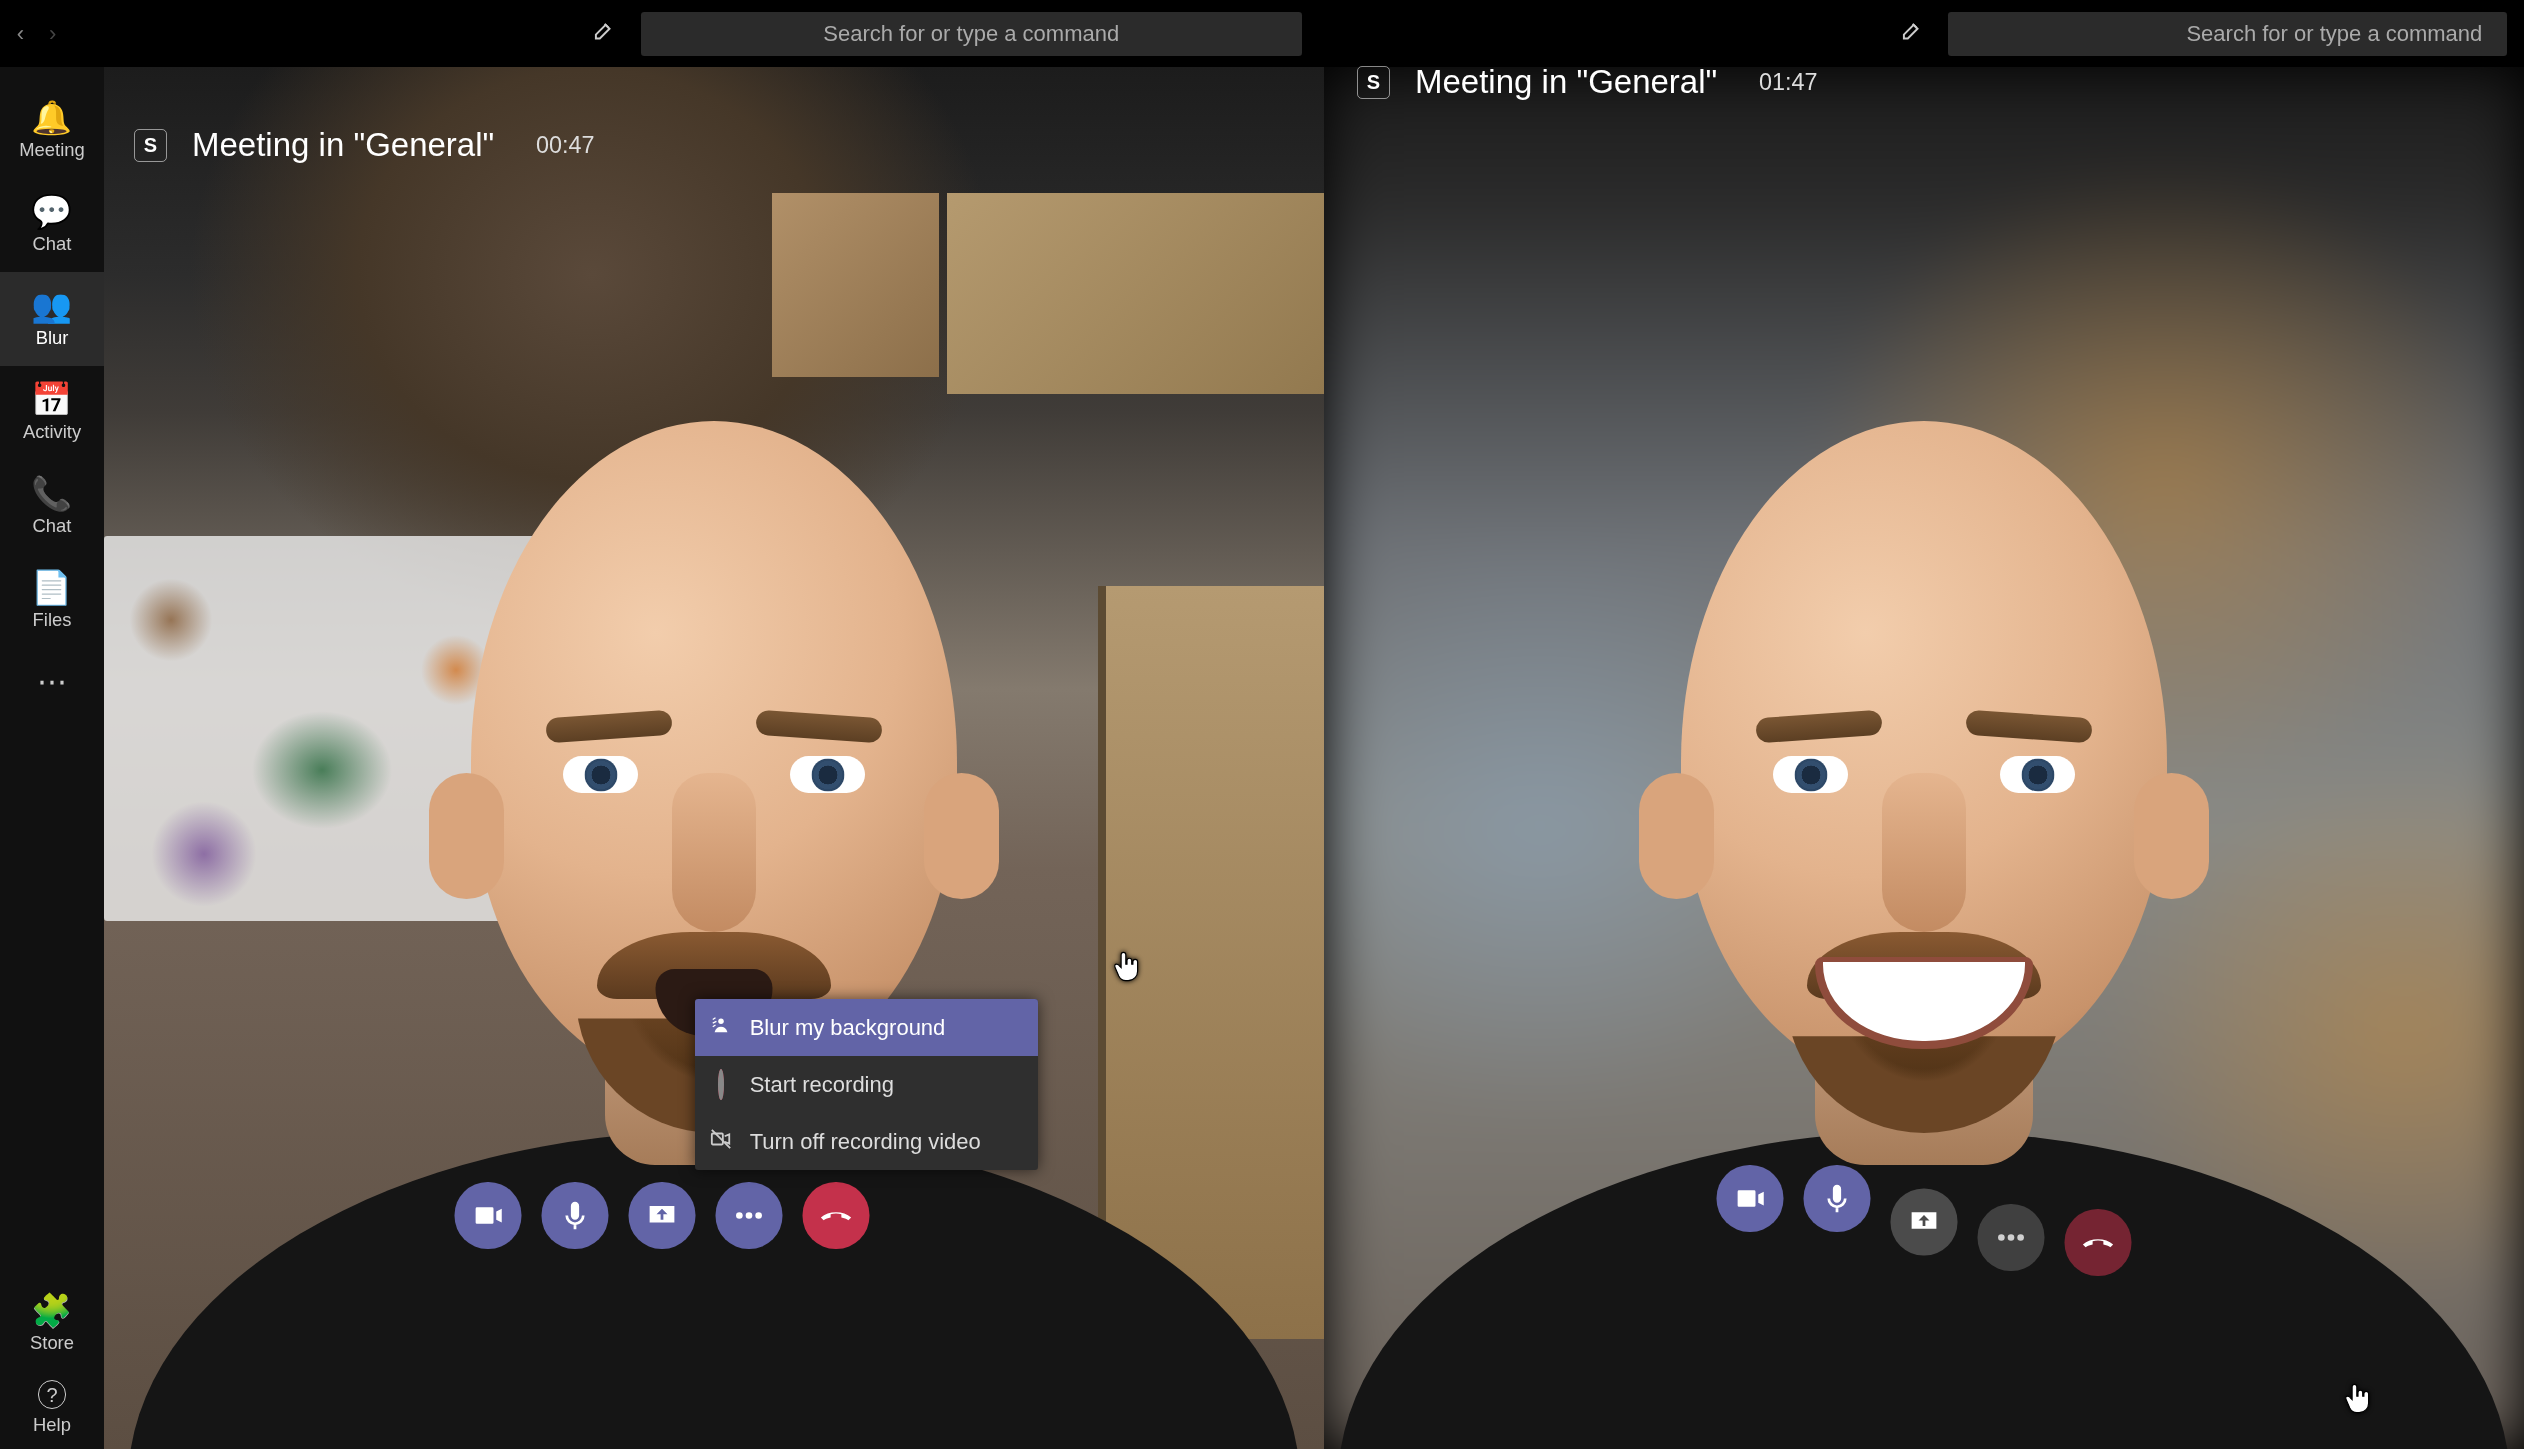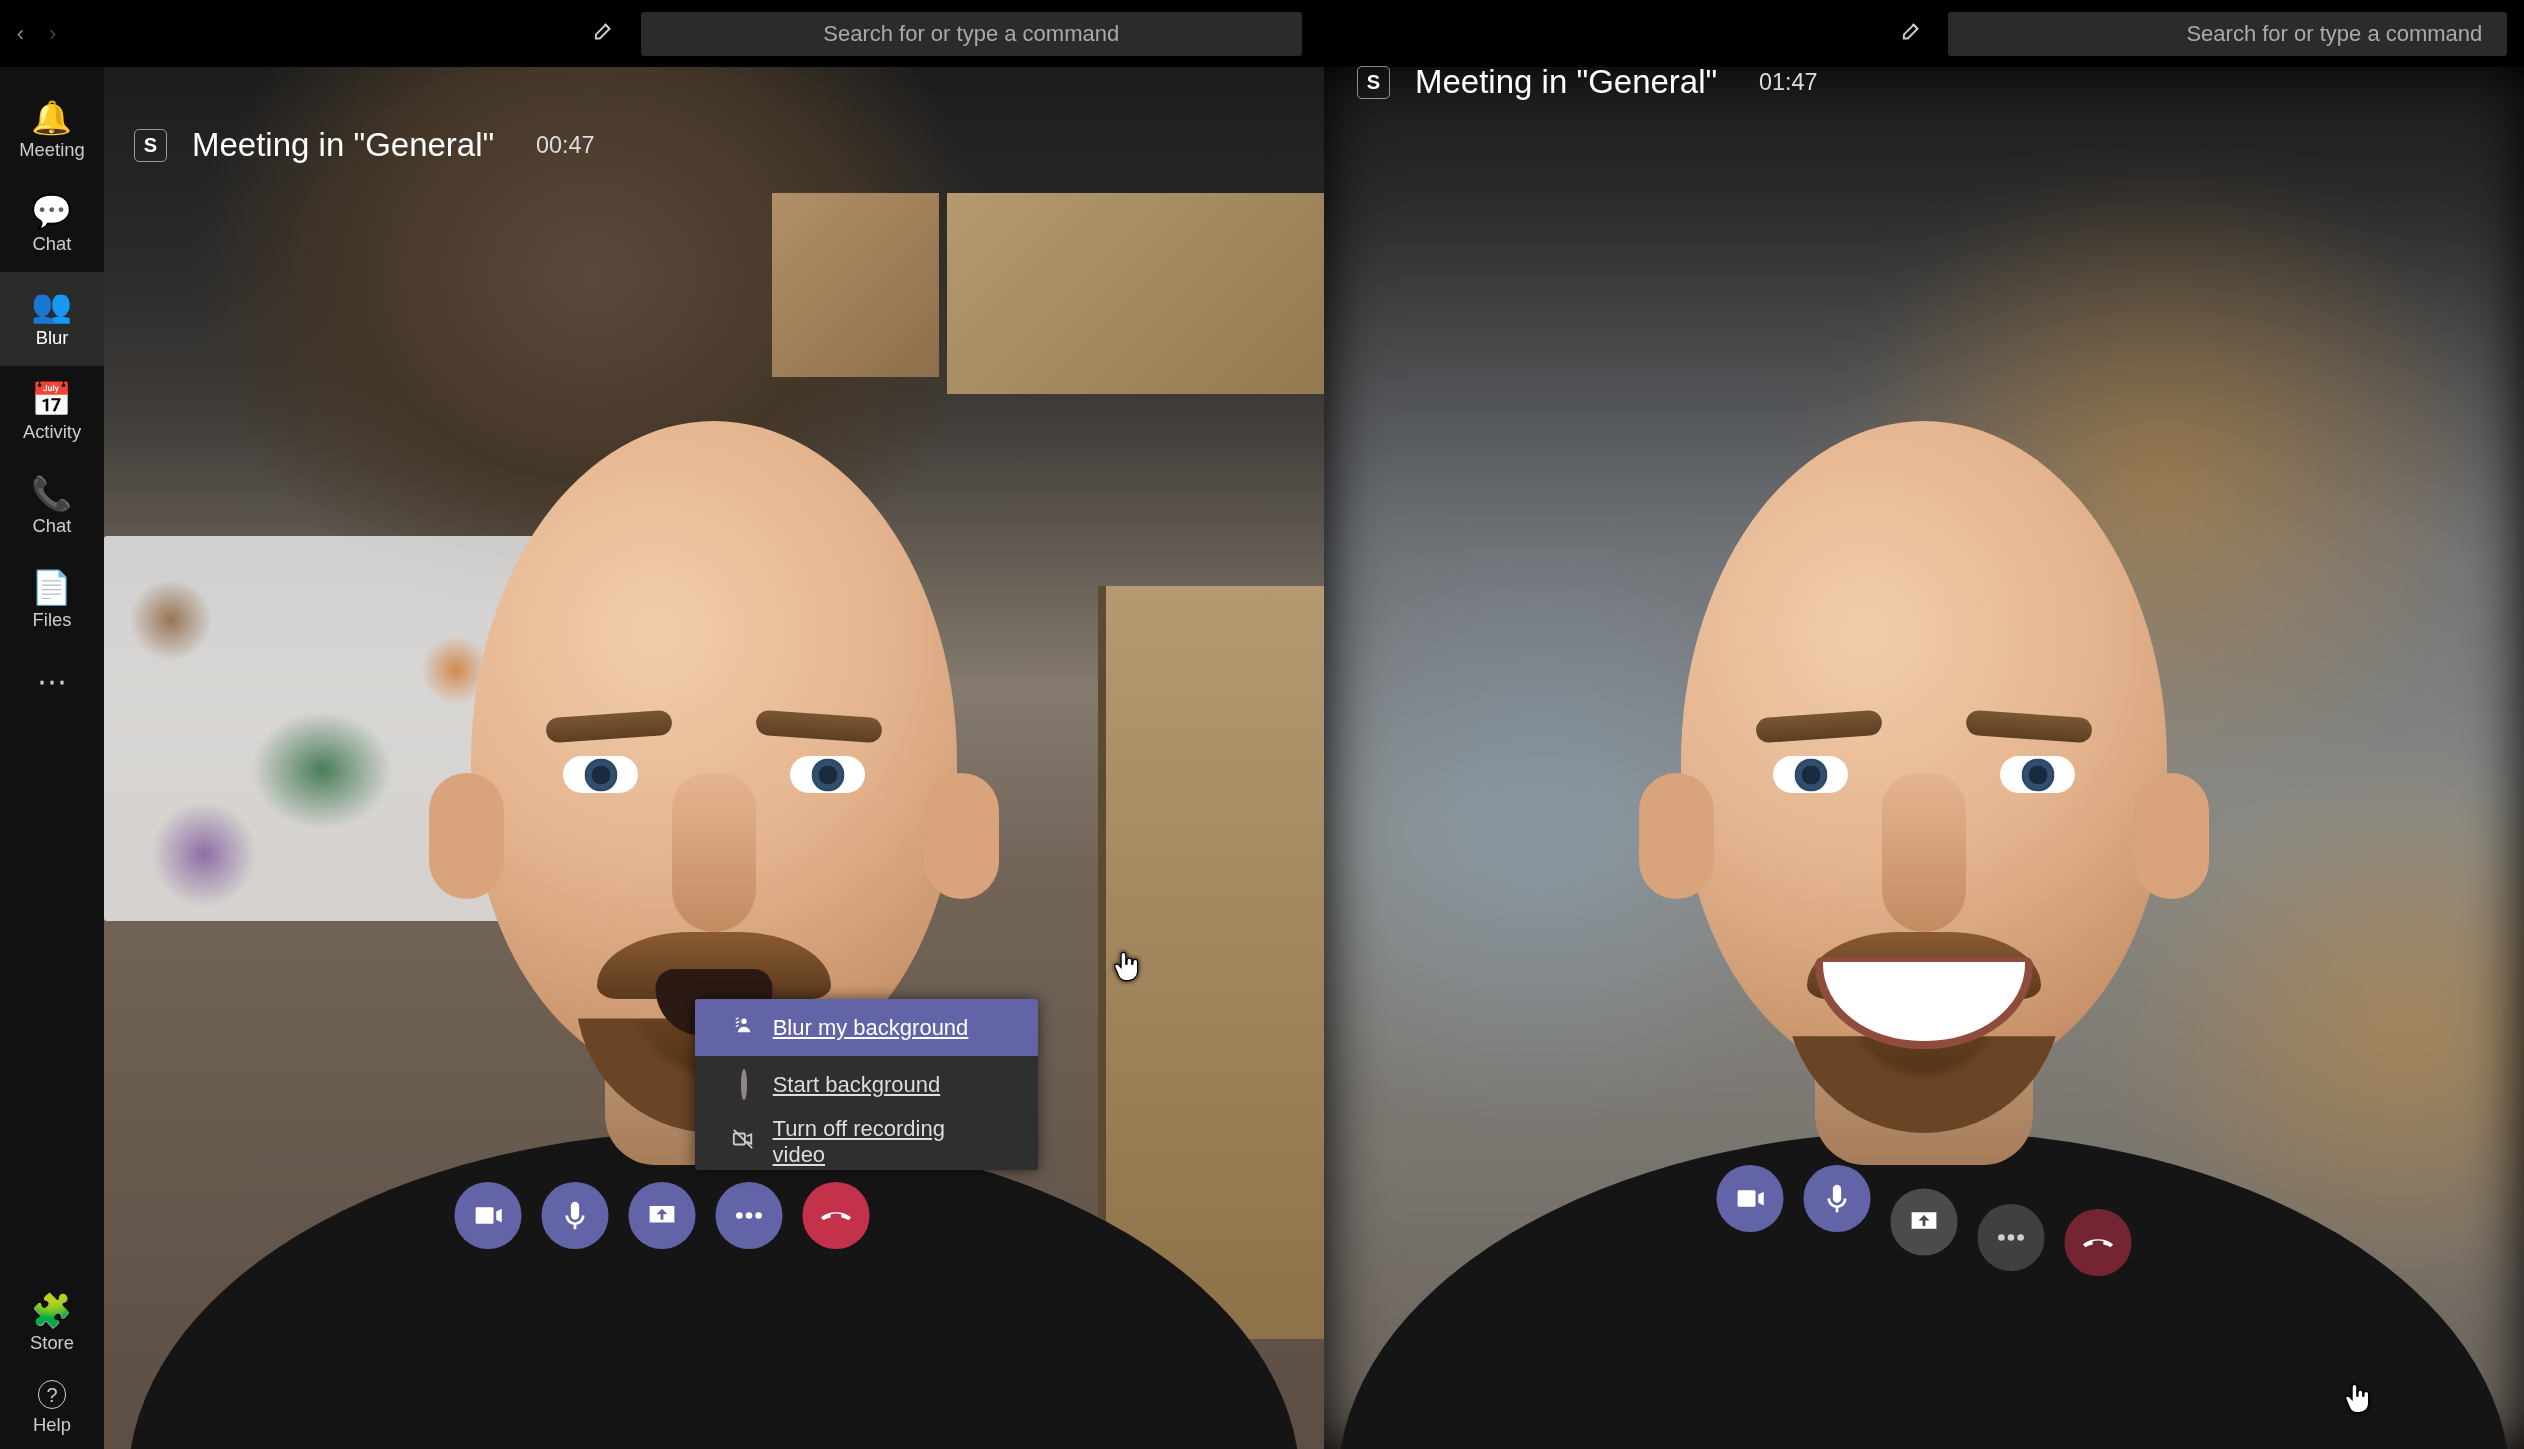--- a/index.html
+++ b/index.html
@@ -89,21 +89,21 @@
   .callbar { position:absolute; left:50%; transform:translateX(-50%); bottom:201px; display:flex; gap:20px; z-index:6; }
   .half.right .callbar { bottom:218px; }
   .ctl { width:67px; height:67px; border-radius:33px; display:flex; align-items:center; justify-content:center; cursor:pointer; color:#fff; }
   .c-purple { background:#6264a7; }
   .c-red    { background:#c4314b; }
   .c-grey   { background:rgba(120,120,120,.55); }
   .ctl svg { width:33px; height:33px; fill:#fff; }
 
   
   .ctx { position:absolute; bottom:280px; left:50%; transform:translateX(33px); width:343px; background:#2f2f2f; border-radius:3.3px; box-shadow:0 0 15px rgba(0,0,0,.6); overflow:hidden; z-index:7; }
-  .ctx-item { display:flex; align-items:center; gap:16.7px; height:57px; padding:0 36px; color:#ddd; font-size:22px; cursor:pointer;text-decoration:underline; }
+  .ctx-item { display:flex; align-items:center; gap:16.7px; height:57px; padding:0 13px; color:#ddd; font-size:22px; cursor:pointer; }
   .ctx-item.hover { background:#6264a7; color:#fff; }
   .ctx-item .ic { width:25px; text-align:center; font-size:22px; }
   .rec-dot { width:18.4px; height:18.4px; border-radius:50%; background:#c4314b; border:3.3px solid #888; }
 
   
   .cursor { position:absolute; width:30px; height:33px; z-index:20; pointer-events:none; }
   .cursor svg { width:100%; height:100%; filter:drop-shadow(0 0 2.5px #000); }
 </style>
 </head>
 <body>
@@ -234,21 +234,21 @@
         <svg width="22" height="22" viewBox="0 0 24 24" fill="#fff">
             <circle cx="12" cy="8" r="3"></circle>
             <path d="M5 20c1-4 4-6 7-6s6 2 7 6H5z"></path>
             <path d="M3 6l3-2M3 10l4-2M3 14l3-2" stroke="#fff" stroke-width="1.4" fill="none"></path>
           </svg>
       </span>
       <span>Blur my background</span>
     </div>
     <div class="ctx-item">
       <span class="ic"><span class="rec-dot"></span></span>
-      <span>Start background</span>
+      <span>Start recording</span>
     </div>
     <div class="ctx-item">
       <span class="ic">
         <svg width="22" height="22" viewBox="0 0 24 24" fill="none" stroke="#ccc" stroke-width="2">
             <path d="M3 6h10a1 1 0 0 1 1 1v10a1 1 0 0 1-1 1H3a1 1 0 0 1-1-1V7a1 1 0 0 1 1-1z"></path>
             <path d="M16 9l5-2v10l-5-2"></path>
             <path d="M2 2l20 20"></path>
           </svg>
       </span>
       <span>Turn off recording video</span>

